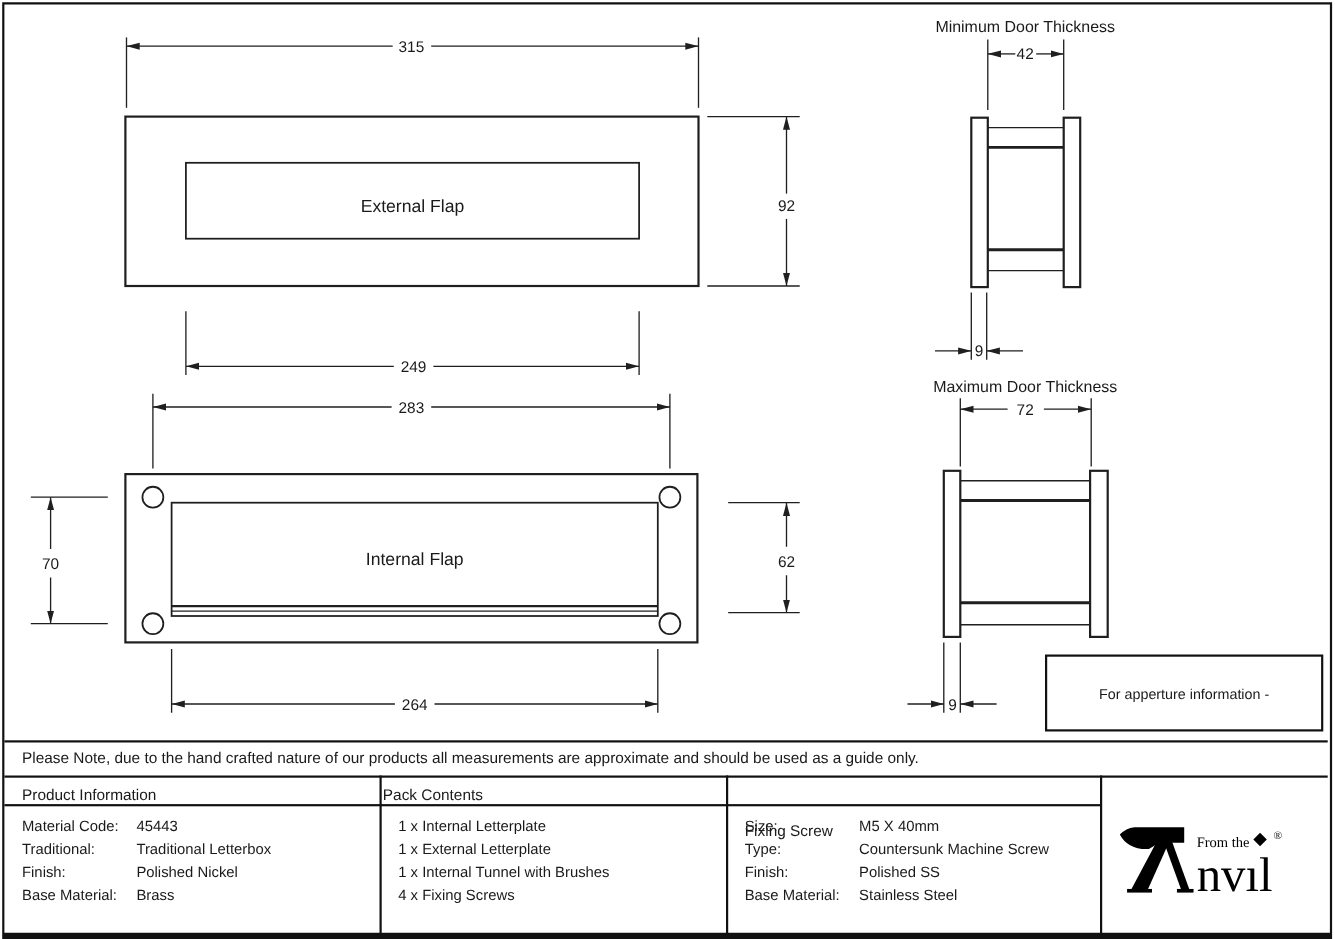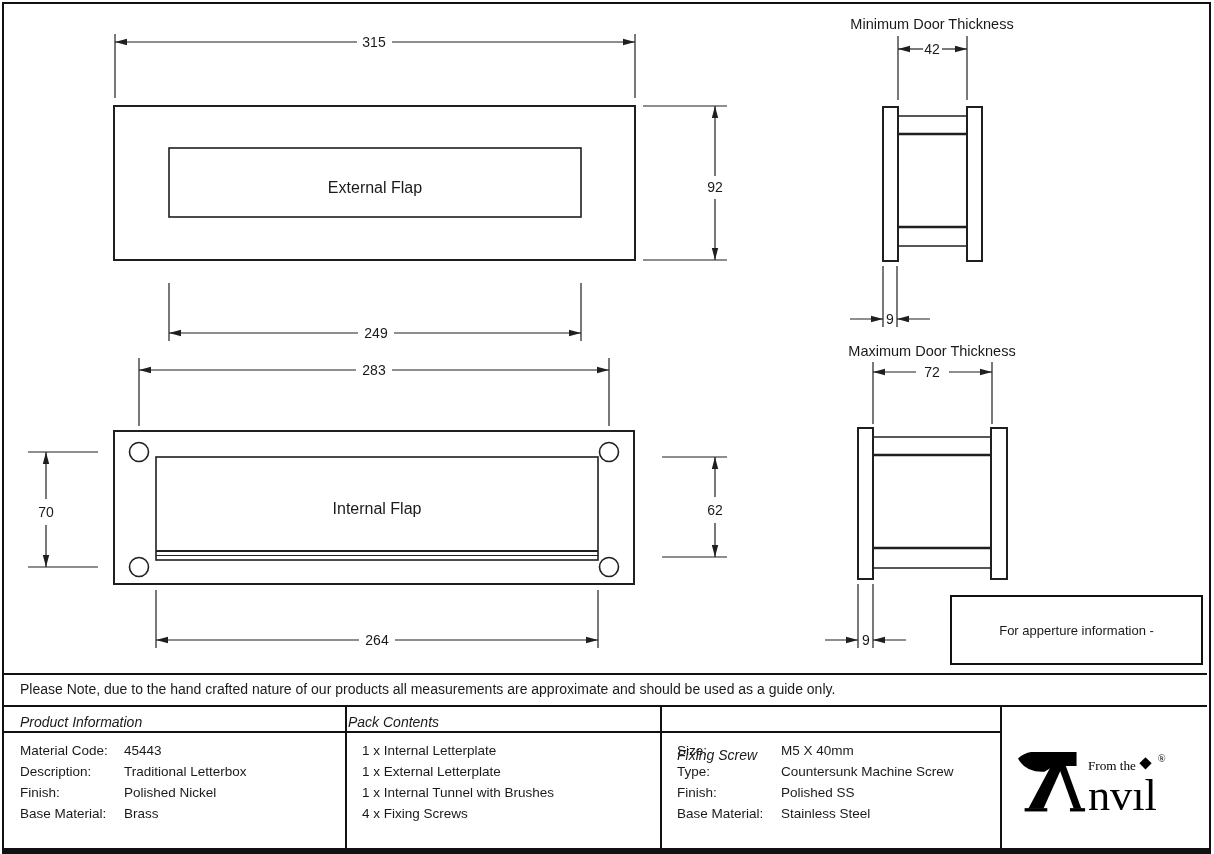--- a/index.html
+++ b/index.html
@@ -17,21 +17,21 @@
   .tun{stroke-width:1.3;}
   .tun-grey{stroke:#a8a8a8;stroke-width:2.6;}
   .drawing-svg text{fill:#1a1a1a;stroke:none;font-family:"Liberation Sans",sans-serif;}
   .dim-text{font-size:14px;text-anchor:middle;}
   .title-text{font-size:14.5px;text-anchor:middle;}
   .flap-label{font-size:16px;text-anchor:middle;}
   .note-box{position:absolute;left:950px;top:595px;width:249px;height:66px;border:2px solid #111;
             display:flex;flex-direction:column;align-items:center;justify-content:center;
             font-size:13px;line-height:19px;text-align:center;gap:16px;}
   .disclaimer{position:absolute;left:20px;top:681px;font-size:14px;}
-  .th{position:absolute;top:714px;font-size:14px;font-style:italic;}
+  .th{position:absolute;top:714px;font-size:14px;}
   .kv{position:absolute;display:grid;grid-auto-rows:21px;font-size:13.5px;}
   .kv .row{display:grid;grid-template-columns:104px auto;}
   .list{position:absolute;display:grid;grid-auto-rows:21px;font-size:13.5px;}
   .logo-cell{position:absolute;left:1002px;top:707px;width:202px;height:156px;
              display:flex;align-items:center;justify-content:center;}
   .logo-cell svg{display:block;}
   .logo-cell text{font-family:"Liberation Serif",serif;fill:#000;stroke:none;}
   .logo-shape{fill:#000;stroke:none;}
 </style>
 </head>
@@ -184,21 +184,21 @@
   <div class="vline" style="left:660px;"></div>
   <div class="vline" style="left:1000px;"></div>
 
   <div class="th" style="left:20px;">Product Information</div>
   <div class="kv" style="left:20px;top:743px;">
     <div class="row">
       <span>Material Code:</span>
       <span>45443</span>
     </div>
     <div class="row">
-      <span>Description:</span>
+      <span>Traditional:</span>
       <span>Traditional Letterbox</span>
     </div>
     <div class="row">
       <span>Finish:</span>
       <span>Polished Nickel</span>
     </div>
     <div class="row">
       <span>Base Material:</span>
       <span>Brass</span>
     </div>

